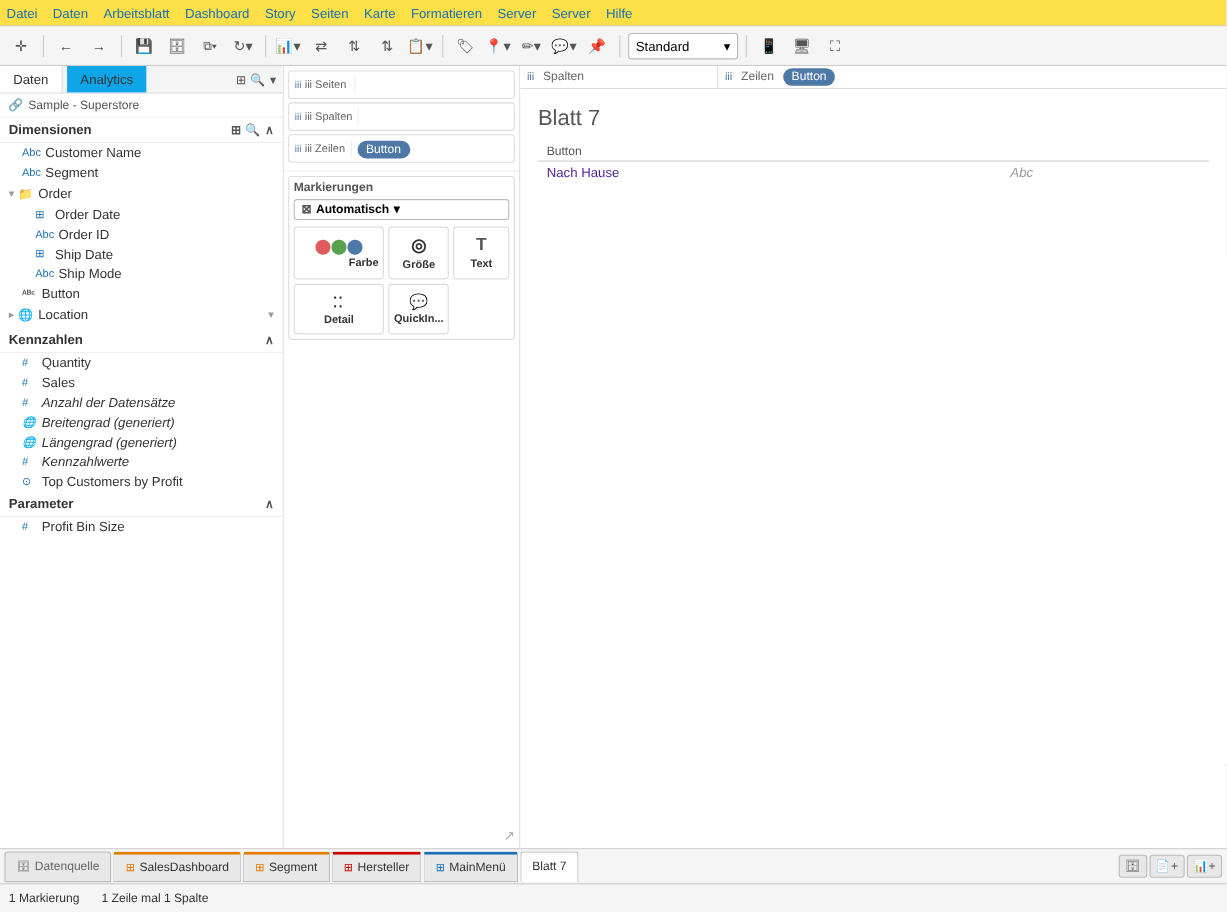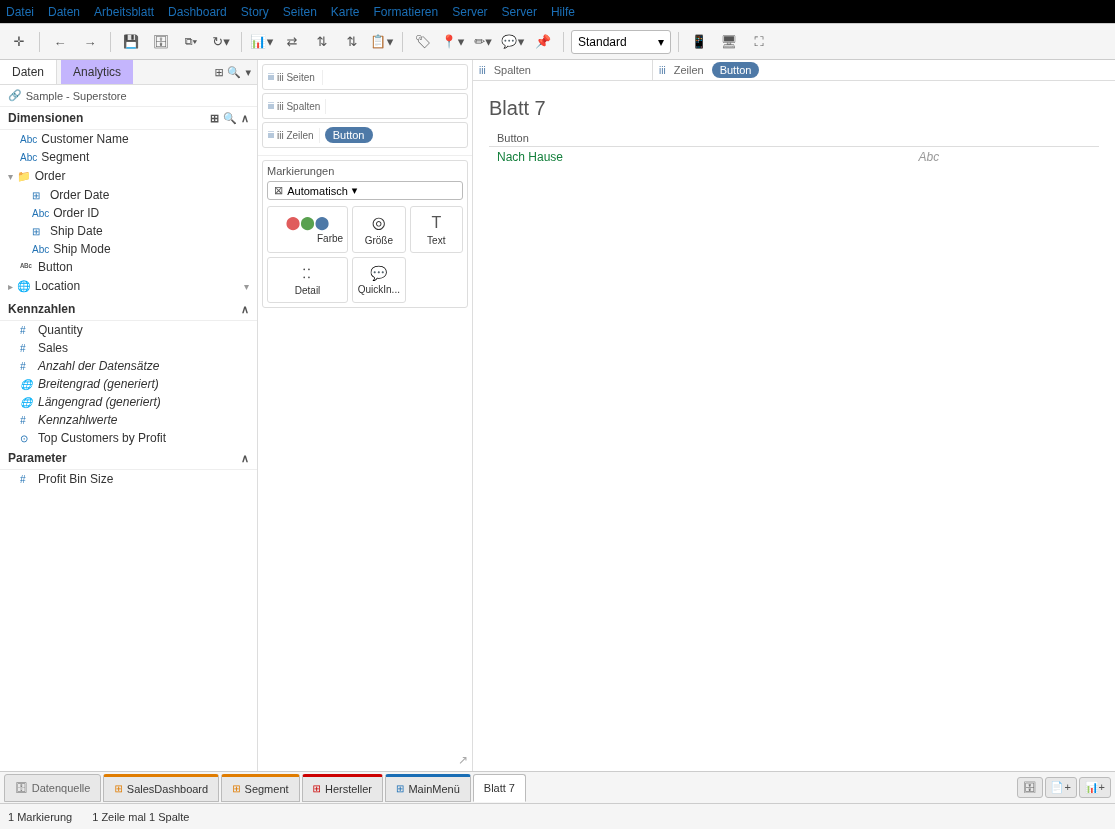--- a/index.html
+++ b/index.html
@@ -1,20 +1,20 @@
 <!DOCTYPE html>
 <html><head>
   <meta charset="utf-8">
   <style>
     * { box-sizing: border-box; margin: 0; padding: 0; }
     body { font-family: 'Segoe UI', Arial, sans-serif; font-size: 12px; background: #f0f0f0; overflow: hidden; height: 829px; width: 1115px; }
 
     
     .menubar {
-      display: flex; align-items: center; background: #000000; border-bottom: 1px solid #ccc;
+      display: flex; align-items: center; background: #fde047; border-bottom: 1px solid #ccc;
       padding: 2px 6px; height: 24px; gap: 14px;
     }
     .menubar span { font-size: 12px; color: #1a6eb5; cursor: pointer; }
 
     
     .toolbar {
       display: flex; align-items: center; background: #f5f5f5; border-bottom: 1px solid #ccc;
       padding: 3px 6px; height: 36px; gap: 4px;
     }
     .toolbar-icon {
@@ -40,21 +40,21 @@
       display: flex; flex-direction: column; overflow: hidden;
     }
 
     
     .panel-header {
       display: flex; align-items: center; padding: 4px 8px; background: #f5f5f5;
       border-bottom: 1px solid #ddd; gap: 4px;
     }
     .panel-tab {
       padding: 3px 10px; cursor: pointer; font-size: 12px; border-radius: 3px 3px 0 0;
-      border: 1px solid #ccc; background: #c4b5fd; color: #333;
+      border: 1px solid #ccc; background: #0ea5e9; color: #333;
     }
     .panel-tab.active { background: white; border-bottom: 1px solid white; font-weight: 500; }
 
     .data-source-label {
       padding: 4px 8px; font-size: 11px; color: #555; display: flex; align-items: center; gap: 4px;
       border-bottom: 1px solid #eee;
     }
 
     .section-header {
       display: flex; align-items: center; justify-content: space-between;
@@ -83,21 +83,21 @@
       display: flex; flex-direction: column;
     }
 
     .filter-area {
       border: 1px solid #ddd; margin: 4px; padding: 4px; min-height: 50px;
       border-radius: 3px;
     }
     .filter-label { color: #555; font-size: 11px; margin-bottom: 4px; }
 
     .marks-area {
-      border: 1px solid #ddd; margin: 4px; padding: 4px; border-radius: 3px;
+      border: 1px solid #ddd; margin: 4px; padding: 4px; border-radius: 3px; font-weight: bold;
     }
     .marks-header {
       display: flex; align-items: center; justify-content: space-between;
       margin-bottom: 4px; font-size: 11px; color: #555;
     }
     .marks-dropdown {
       display: flex; align-items: center; gap: 4px; border: 1px solid #bbb;
       padding: 2px 6px; border-radius: 3px; background: white; cursor: pointer;
       font-size: 11px; width: 100%; margin-bottom: 6px;
     }
@@ -135,21 +135,21 @@
       flex: 1; padding: 16px; display: flex; flex-direction: column;
     }
     .sheet-title { font-size: 20px; color: #555; margin-bottom: 10px; }
 
     .sheet-table { border-collapse: collapse; }
     .sheet-table th {
       font-size: 11px; color: #555; font-weight: normal; text-align: left;
       padding: 2px 8px; border-bottom: 1px solid #ddd;
     }
     .sheet-table td {
-      font-size: 12px; color: #15803d; padding: 3px 8px;
+      font-size: 12px; color: #4c1d95; padding: 3px 8px;
     }
 
     
     .bottom-tabs {
       display: flex; align-items: center; background: #f5f5f5; border-top: 1px solid #ccc;
       height: 32px; padding: 0 4px; gap: 2px;
     }
     .bottom-tab {
       display: flex; align-items: center; gap: 4px; padding: 3px 10px;
       border: 1px solid #bbb; background: #e8e8e8; border-radius: 3px 3px 0 0;

